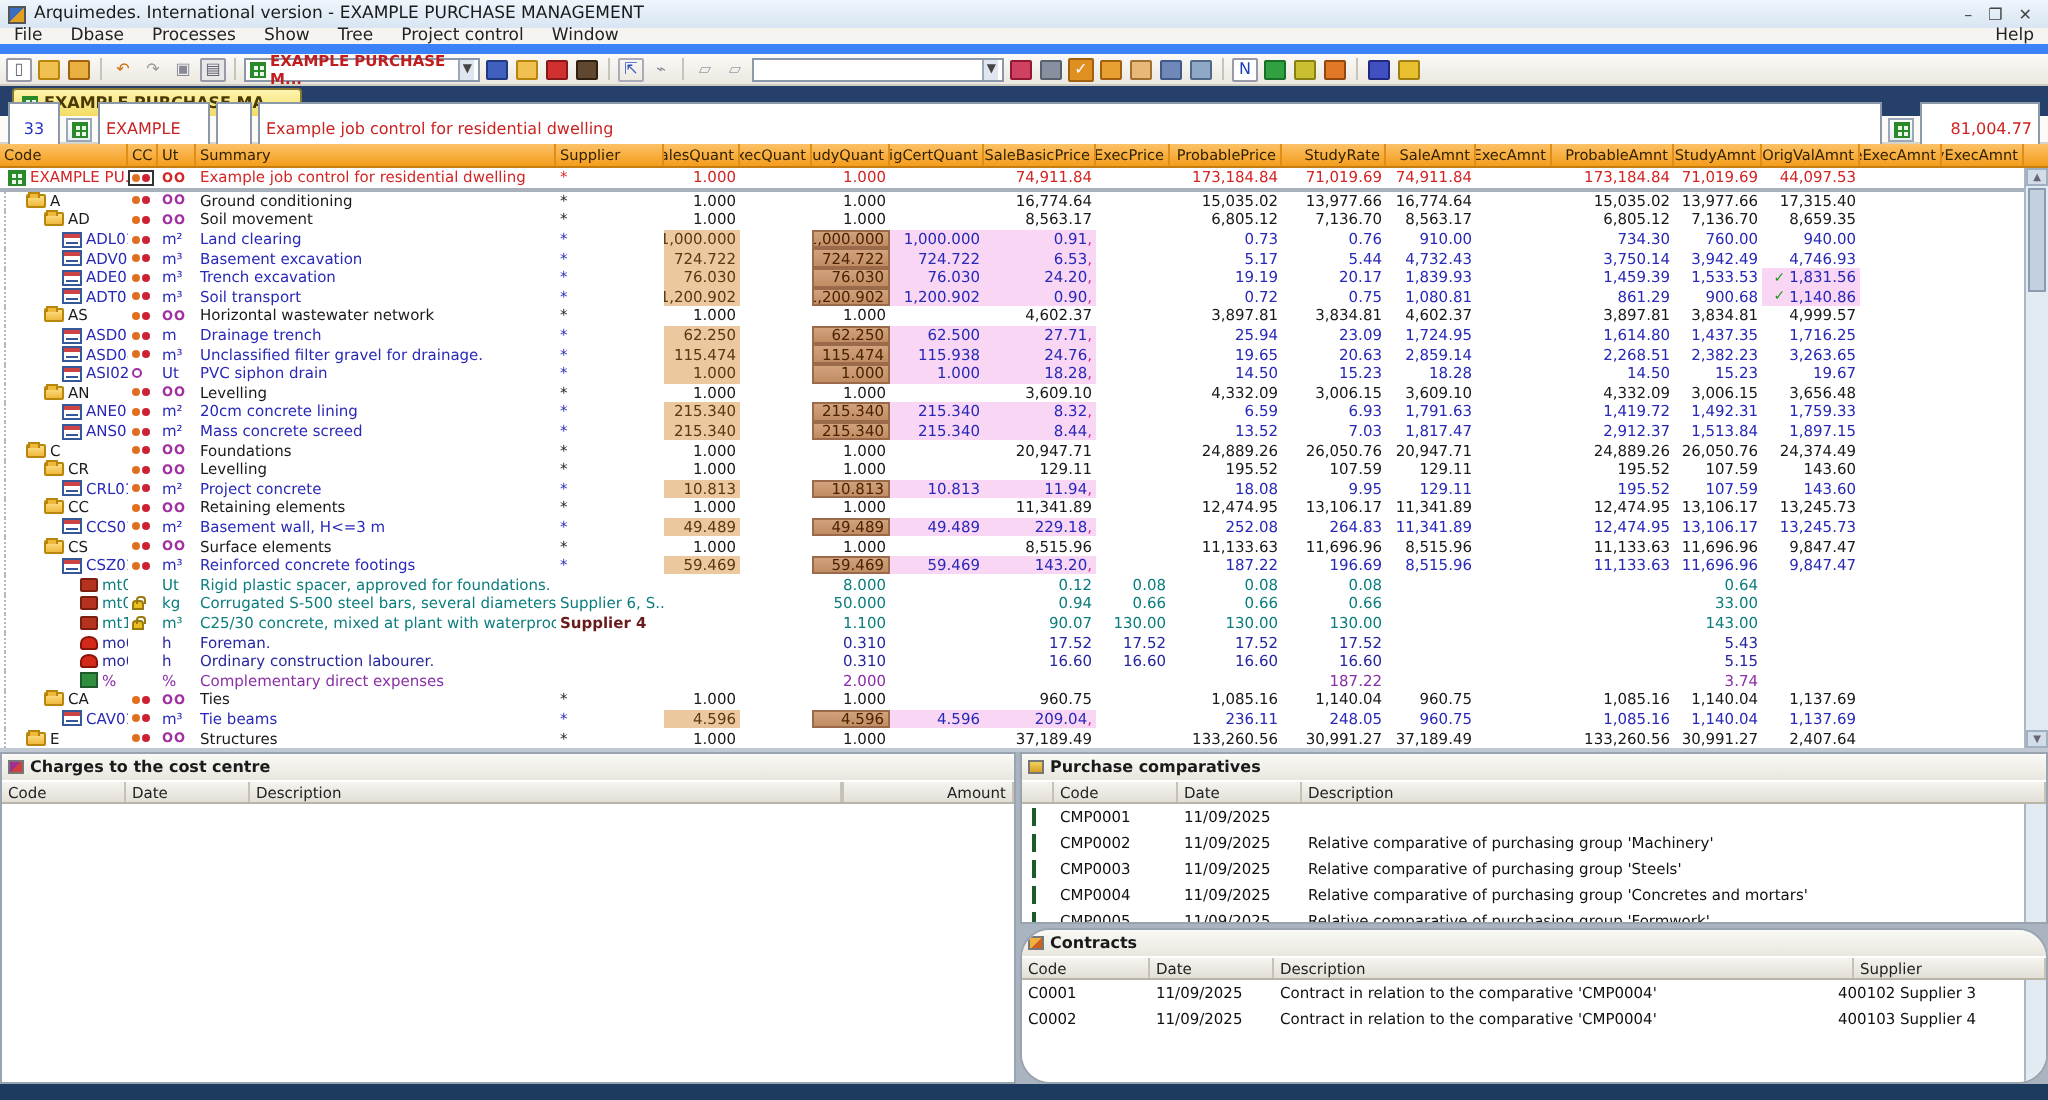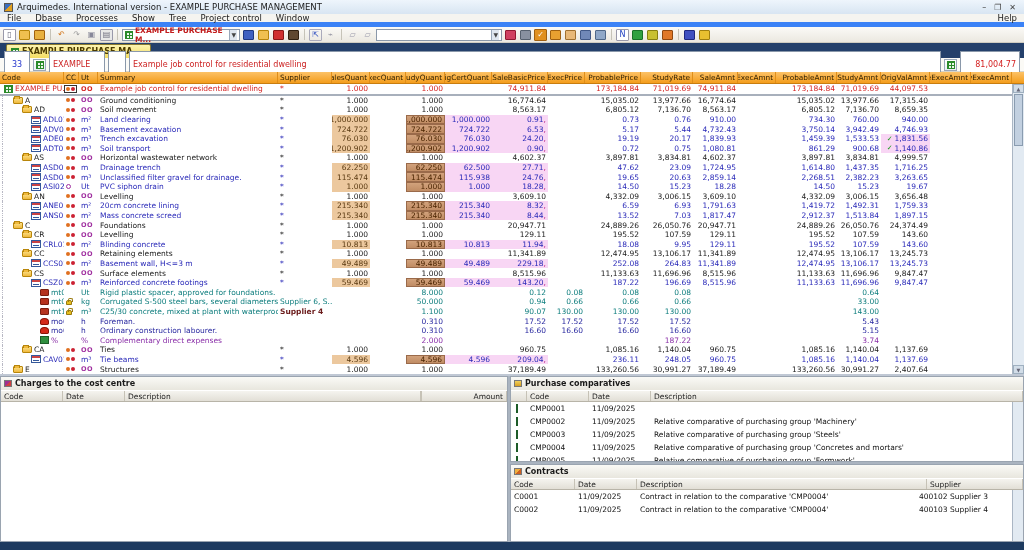--- a/index.html
+++ b/index.html
@@ -116,21 +116,21 @@
   .varrow { height:9px; background:#d2dde8; border:1px solid #9fb0c0; display:flex; align-items:center; justify-content:center; }
   .vthumb { height:52px; background:#c2d0e0; border:1px solid #8a9cb0; margin:1px; }
 
   
   .splitter { height:2px; background:#c0c8d4; flex:0 0 auto; }
   .bottom { height:166px; display:flex; background:#aab4c0; gap:2px; flex:0 0 auto; }
   .panel { background:#f2f1ec; display:flex; flex-direction:column; overflow:hidden; border:1px solid #9aa4b0; }
   .p-left { width:508px; }
   .p-right { width:514px; display:flex; flex-direction:column; gap:2px; background:#aab4c0; border:none; }
   .p-comp { height:86px; }
-  .p-con { flex:1; }
+  .p-con { flex:1;border-radius:15px; }
   .ptitle { height:13px; display:flex; align-items:center; gap:3px; padding:0 3px; font-size:8px; font-weight:bold; color:#1a1a1a;
     background:linear-gradient(#fafaf6,#e8e6de); flex:0 0 auto; }
   .pico { width:8px; height:7px; border:1px solid #777; flex:0 0 auto; }
   .pi-charges { background:linear-gradient(135deg,#a03090 50%,#d04040 50%); }
   .pi-comp { background:linear-gradient(#f0d060,#d8a020); }
   .pi-con { background:linear-gradient(135deg,#f0b040 50%,#d06020 50%); }
   .pcols { height:12px; display:flex; background:linear-gradient(#f5f4ef,#e2dfd6); border-top:1px solid #fff; border-bottom:1px solid #b8b4a8;
     font-size:7.5px; color:#222; flex:0 0 auto; }
   .pcols .pc { border-right:1px solid #c6c2b6; padding:0 3px; display:flex; align-items:center; }
   .pbody { flex:1; background:#fff; overflow:hidden; display:flex; }
@@ -797,21 +797,21 @@
               <span>62.500</span>
             </span>
             <span class="cell num c9 bg-pink">
               <span>27.71</span>
               <span class="comma">,</span>
             </span>
             <span class="cell num c10">
               <span></span>
             </span>
             <span class="cell num c11">
-              <span>47.62</span>
+              <span>25.94</span>
             </span>
             <span class="cell num c12">
               <span>23.09</span>
             </span>
             <span class="cell num c13">
               <span>1,724.95</span>
             </span>
             <span class="cell num c14">
               <span></span>
             </span>
@@ -1281,21 +1281,21 @@
             </span>
             <span class="cell c1">
               <span class="ccic">
                 <span class="d1"></span>
                 <span class="d2"></span>
               </span>
             </span>
             <span class="cell c2">
               <span>m²</span>
             </span>
-            <span class="cell c3">Blinding concrete</span>
+            <span class="cell c3">Project concrete</span>
             <span class="cell c4">*</span>
             <span class="cell num c5 bg-tan">
               <span>10.813</span>
             </span>
             <span class="cell num c6">
               <span></span>
             </span>
             <span class="cell num c7 bg-studyq">
               <span>10.813</span>
             </span>

